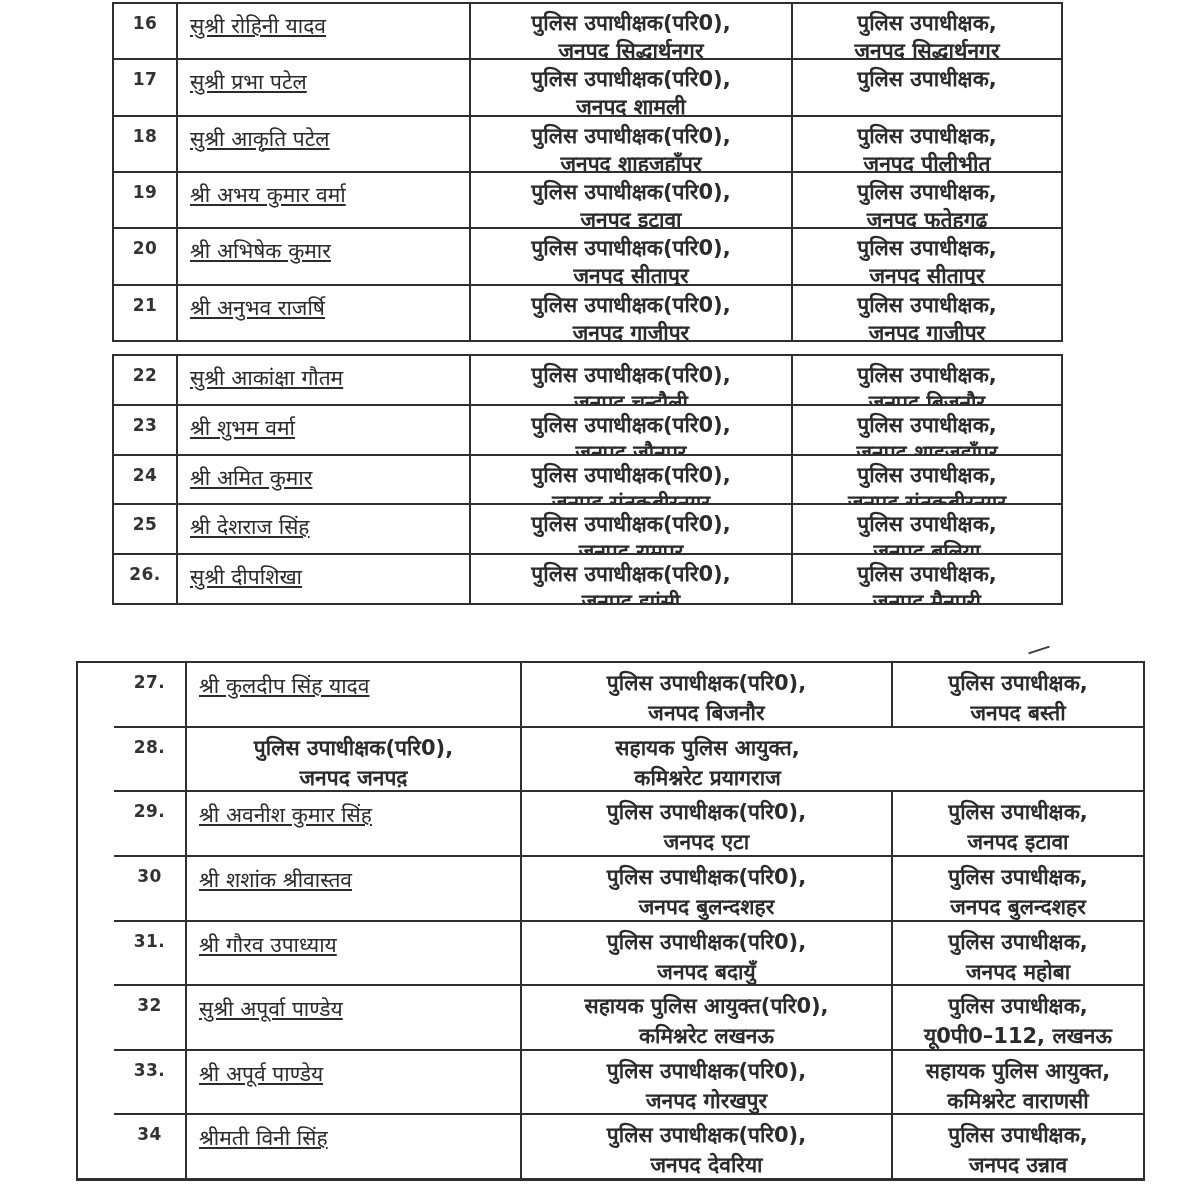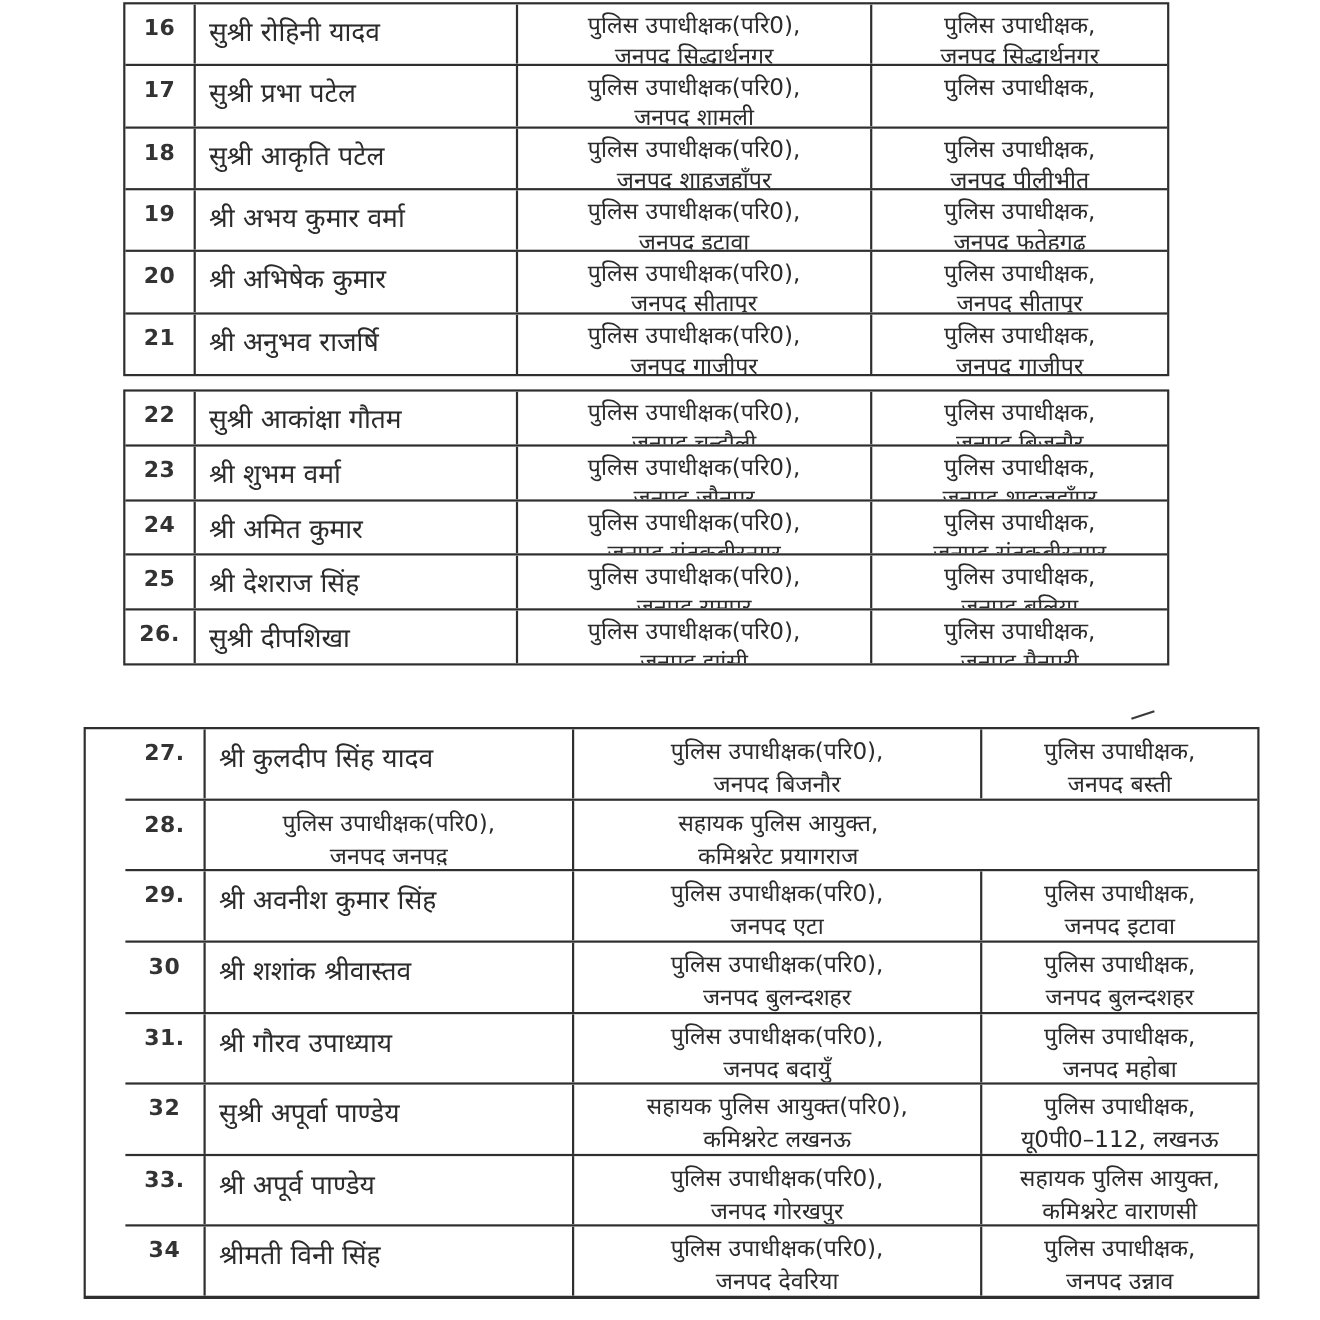--- a/index.html
+++ b/index.html
@@ -34,37 +34,38 @@
   .block1 .row, .block2 .row { grid-template-columns: 64px 293px 322px 1fr; }
   .block3 .row { grid-template-columns: 73px 335px 371px 1fr; }
   .cell {
     border-right: 2px solid #2f2f2f;
     padding-top: 5px;
     overflow: hidden;
   }
   .cell:last-child { border-right: none; }
   .cell.sno {
     text-align: center;
-    font-size: 20px;
+    font-size: 17px;
     font-weight: 600;
     color: #333333;
     padding-top: 9px;
     letter-spacing: 0.5px;
   }
   .cell.name {
-    font-size: 24px;
+    font-size: 21px;
     font-weight: 500;
     padding-left: 12px;
     padding-top: 7px;
     white-space: nowrap;
+    text-decoration: underline;
   }
   .cell.post {
     text-align: center;
     font-size: 21px;
-    font-weight: 400;
+    font-weight: 700;
   }
   .cell.post .line { line-height: 28px; white-space: nowrap; }
   .block3 .cell.post .line { line-height: 30px; }
   .block3 .cell.name { padding-top: 8px; }
   .artifact {
     position: absolute;
     left: 1028px;
     top: 649px;
     width: 22px;
     border-top: 2px solid #3a3a3a;

